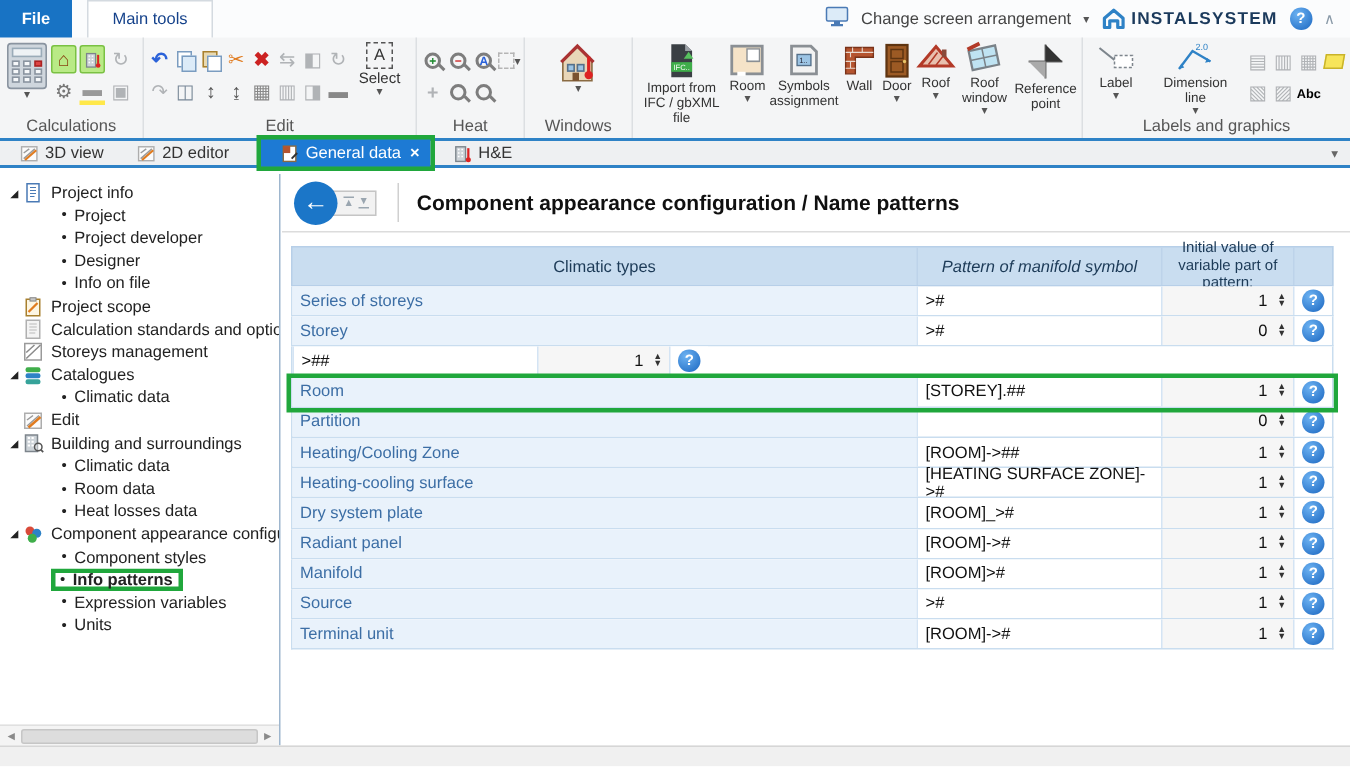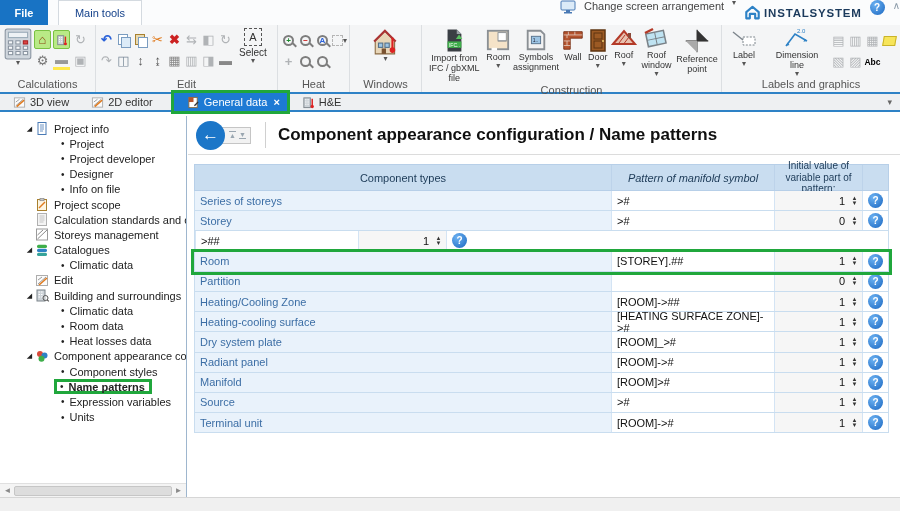--- a/index.html
+++ b/index.html
@@ -3,21 +3,21 @@
 <meta charset="utf-8">
 <style>
   * { box-sizing: border-box; margin: 0; padding: 0; }
   body { font-family: "Liberation Sans", sans-serif; background:#fff; }
   #app { width:900px; height:511px; position:relative; overflow:hidden; font-size:11px; color:#222; background:#fff; }
 
   
   .tabrow { height:25px; background:#fbfcfd; display:flex; align-items:stretch; }
   .tab-file { width:48px; background:var(--tab_blue,#1873c4); color:#fff; display:flex; align-items:center; justify-content:center;font-weight:bold; }
   .tab-main { width:84px; margin-left:10px; background:#fff; border:1px solid #d4dae0; border-bottom:none; color:#15428b; display:flex; align-items:center; justify-content:center; }
-  .tabrow-right { margin-left:auto; display:flex; gap:8px; color:#444; }
+  .tabrow-right { margin-left:auto; display:flex; align-items:center; gap:8px; padding-right:10px; color:#444; }
   .brand { font-weight:bold; color:#1b3a5c; letter-spacing:0.8px; font-size:11.5px; display:flex; align-items:center; gap:3px; }
   .helpico { width:15px; height:15px; border-radius:50%; background:radial-gradient(circle at 35% 30%, #6cb2f2, #1a66c0); color:#fff; font-weight:bold; font-size:10px; display:flex; align-items:center; justify-content:center; }
   .chev { color:#8a9aa8; font-size:10px; }
 
   
   .ribbon { height:69px; background:#f4f5f6; border-bottom:2px solid var(--line_blue,#2e82c6); display:flex; }
   .rgroup { display:flex; flex-direction:column; border-right:1px solid #dcdfe2; padding:2px 2px 0 2px; }
   .gbody { flex:1; display:flex; align-items:flex-start; }
   .glabel { text-align:center; color:#555; padding:0 2px 2px; white-space:nowrap; }
   .igrid { display:grid; grid-auto-rows:21px; }
@@ -46,21 +46,21 @@
   
   .doctabs { height:18px; background:#eef0f2; border-bottom:2px solid var(--line_blue,#2e82c6); display:flex; align-items:center; padding-left:6px; position:relative; }
   .dtab { display:flex; align-items:center; gap:4px; padding:1px 7px; height:18px; color:#333; position:relative; }
   .dtab.active { background:#1d7ad4; color:#fff; outline:3px solid var(--green,#20a73c); z-index:5;padding-left:13px; }
   .closex { font-size:11px; font-weight:bold; margin-left:2px; }
   .dticon svg { display:block; }
   .doctabs-arrow { position:absolute; right:8px; color:#666; font-size:9px; }
 
   
   .sidebar { position:absolute; left:0; top:116px; bottom:14px; width:187px; background:#fff; border-right:1px solid #9eb6ce; display:flex; flex-direction:column; }
-  .tree { flex:1; padding-top:5px; overflow:hidden;margin-left:20px; }
+  .tree { flex:1; padding-top:5px; overflow:hidden; }
   .trow { height:15.2px; display:flex; align-items:center; white-space:nowrap; overflow:hidden; }
   .exp { width:11px; margin-left:4px; font-size:7px; color:#222; text-align:center; flex:none; }
   .noexp { width:11px; margin-left:4px; flex:none; }
   .ticon { width:15px; height:13px; margin-right:4px; flex:none; }
   .ticon svg { width:14px; height:13px; display:block; }
   .bullet { margin-left:41px; margin-right:5px; font-size:10px; flex:none; }
   .selring { display:flex; align-items:center; border:3px solid var(--green,#20a73c); margin-left:34px; padding:0 4px 0 3px; height:15px; }
   .selring .bullet { margin-left:0; }
   .selring .tlabel { font-weight:bold; }
   .hscroll { height:14px; border-top:1px solid #e0e0e0; background:#f4f4f4; display:flex; align-items:center; padding:0 1px; }
@@ -69,21 +69,21 @@
 
   
   .main { position:absolute; left:188px; top:116px; right:0; bottom:14px; background:#fff; overflow:hidden; }
   .mheader { height:39px; display:flex; align-items:center; padding-left:8px; border-bottom:1px solid #dcdcdc; }
   .backwrap { display:flex; align-items:center; position:relative; }
   .backbtn { width:29px; height:29px; border-radius:50%; background:var(--blue,#1b76c8); color:#fff; display:flex; align-items:center; justify-content:center; font-size:17px; font-weight:bold; z-index:2; }
   .udbtn { height:17px; border:1px solid #c5c5c5; background:#f2f2f2; display:flex; align-items:center; gap:3px; padding:0 4px 0 12px; margin-left:-9px; color:#9aa6b0; font-size:7px; }
   .udi1 { border-top:1px solid #9aa6b0; }
   .udi2 { border-bottom:1px solid #9aa6b0; }
   .vdiv { width:1px; height:26px; background:#d0d0d0; margin:0 12px 0 14px; }
-  .mtitle { font-size:17px; font-weight:bold; color:#101010; }
+  .mtitle { font-size:14px; font-weight:bold; color:#101010; }
   .restore { margin:9px 0 0 6px; display:inline-block; border:1px solid #4a90d9; background:#fdfdfd; padding:2px 5px; color:#111; box-shadow:0 0 0 1px #dfeefb; }
 
   .tablewrap { margin:9px 11px 0 6px; position:relative; }
   .thead { display:flex; background:var(--header_bg,#c9ddf0); border:1px solid #b7cfe8; height:27px; color:#1c3a57; align-items:center; text-align:center; }
   .hc { display:flex; align-items:center; justify-content:center; height:100%; }
   .hc1 { flex:1; }
   .hc2 { width:163px; border-left:1px solid #bdd3ea;font-style:italic; }
   .hc3 { width:88px; border-left:1px solid #bdd3ea; font-size:10px; line-height:1.15; }
   .hc4 { width:26px; border-left:1px solid #bdd3ea; }
   .trowt { display:flex; height:20.2px; border:1px solid var(--row_border,#c9ddef); border-top:none; background:#fff; position:relative; }
@@ -316,21 +316,20 @@
         </div>
         <div class="bigbtn" style="width:52px">
           <svg width="26" height="26" viewBox="0 0 30 30">
               <path d="M15 2 V28 M2 15 H28" stroke="#666" stroke-width="1.5"></path>
               <path d="M15 15 L15 2 L28 15 Z" fill="#333"></path>
               <path d="M15 15 L15 28 L2 15 Z" fill="#aaa"></path>
             </svg>
           <span class="blabel">Reference point</span>
         </div>
       </div>
-      <div class="glabel">Construction</div>
     </div>
 
     <div class="rgroup" style="flex:1; border-right:none">
       <div class="gbody" style="gap:4px;">
         <div class="bigbtn" style="width:40px">
           <svg width="28" height="22" viewBox="0 0 28 22">
               <path d="M3 4 L13 12" stroke="#7d858c" stroke-width="1.4"></path>
               <rect x="13" y="9" width="12" height="8" fill="#fff" stroke="#7d858c" stroke-dasharray="2 1.4"></rect>
             </svg>
           <span class="blabel">Label</span>
@@ -529,21 +528,21 @@
           </span>
           <span class="tlabel">Component appearance configura</span>
         </div>
         <div class="trow">
           <span class="bullet">•</span>
           <span class="tlabel">Component styles</span>
         </div>
         <div class="trow">
           <span class="selring">
             <span class="bullet">•</span>
-            <span class="tlabel">Name patterns</span>
+            <span class="tlabel">Info patterns</span>
           </span>
         </div>
         <div class="trow">
           <span class="bullet">•</span>
           <span class="tlabel">Expression variables</span>
         </div>
         <div class="trow">
           <span class="bullet">•</span>
           <span class="tlabel">Units</span>
         </div>
@@ -564,21 +563,21 @@
           <span class="udi2">▼</span>
         </span>
       </div>
       <span class="vdiv"></span>
       <span class="mtitle">Component appearance configuration / Name patterns</span>
     </div>
 
 
     <div class="tablewrap">
       <div class="thead">
-        <div class="hc hc1">Component types</div>
+        <div class="hc hc1">Climatic types</div>
         <div class="hc hc2">Pattern of manifold symbol</div>
         <div class="hc hc3">Initial value of variable part of pattern:</div>
         <div class="hc hc4"></div>
       </div>
       <div id="table-rows">
           <div class="trowt">
             <div class="tc1">Series of storeys</div>
             <div class="tc2">&gt;#</div>
             <div class="tc3">
               <span>1</span>

